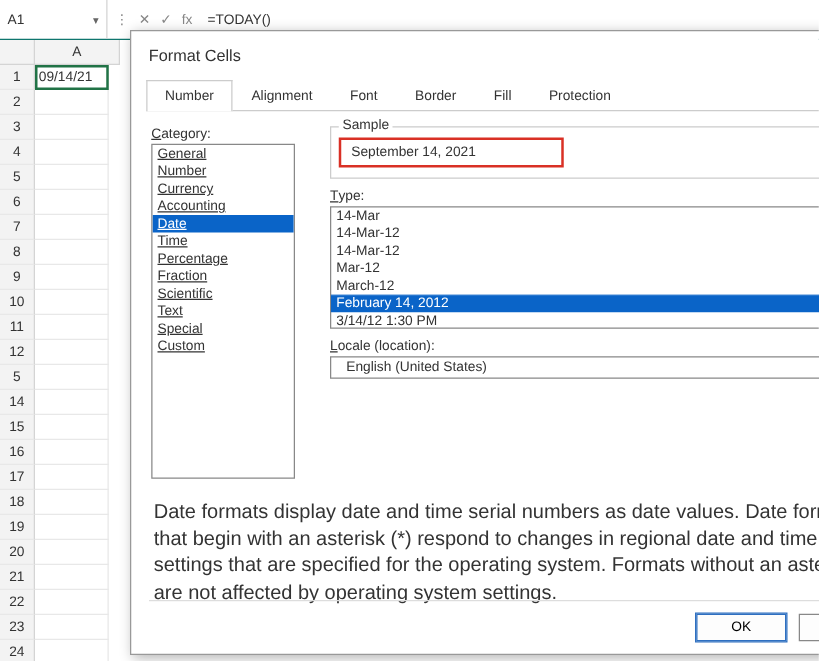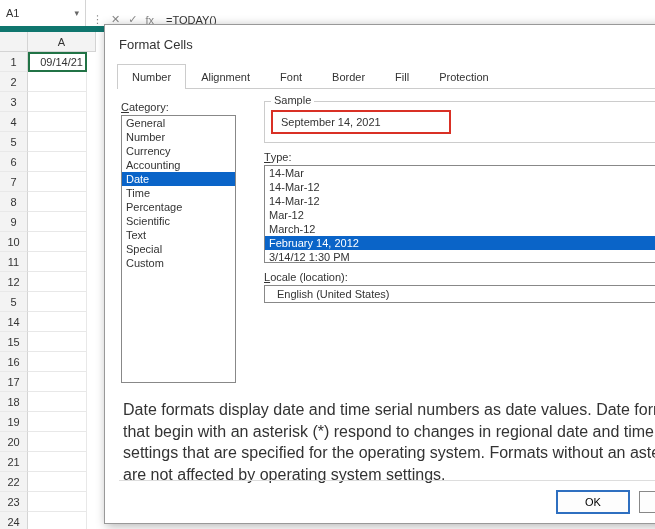--- a/index.html
+++ b/index.html
@@ -1,52 +1,52 @@
 <!DOCTYPE html>
 <html><head>
 <meta charset="utf-8">
 <style>
 * { box-sizing: border-box; margin: 0; padding: 0; }
 body { font-family: "Segoe UI", Tahoma, sans-serif; font-size: 11px; background: #fff; width: 655px; height: 529px; overflow: hidden; position: relative; color: #333; }
 
-.formula-bar { display: flex; align-items: flex-end; border-bottom: 6px solid #0f766e; height: 32px; }
+.formula-bar { display: flex; align-items: center; border-bottom: 1px solid #0f766e; height: 32px; }
 .name-box { width: 86px; border-right: 1px solid #d4d4d4; display: flex; align-items: center; padding: 0 6px; height: 100%; }
 .name-box-text { flex: 1; }
 .name-box .chev { color: #666; font-size: 9px; }
 .fx-controls { display: flex; align-items: center; padding: 0 6px; gap: 8px; }
 .fx-controls span { color: #888; font-size: 11px; }
 .fx-label { color: #555; }
 .formula-text { padding-left: 6px; }
 
 .sheet { position: relative; }
 .col-headers { display: flex; height: 20px; }
 .corner { width: 28px; border-right: 1px solid #d4d4d4; border-bottom: 1px solid #d4d4d4; background: #f3f3f3; }
 .col-h { width: 68px; text-align: center; line-height: 20px; border-right: 1px solid #d4d4d4; border-bottom: 1px solid #d4d4d4; background: #f3f3f3; }
 .row { display: flex; height: 20px; }
 .row-h { width: 28px; text-align: center; line-height: 20px; border-right: 1px solid #d4d4d4; border-bottom: 1px solid #e8e8e8; background: #f3f3f3; }
-.cell { width: 59px; border-right: 1px solid #e8e8e8; border-bottom: 1px solid #e8e8e8; line-height: 20px; padding: 0 3px; text-align: right; }
+.cell { width: 59px; border-right: 1px solid #e8e8e8; border-bottom: 1px solid #e8e8e8; line-height: 20px; padding: 0 3px; text-align: left; }
 .cell.selected { outline: 2px solid #217346; outline-offset: -2px; }
 
 .dialog { position: absolute; left: 104px; top: 24px; width: 622px; height: 500px; background: #fff; border: 1px solid #999; box-shadow: 2px 2px 10px rgba(0,0,0,0.3); }
 .dlg-title { display: flex; align-items: center; padding: 10px 14px 6px; font-size: 13px; }
 .dlg-title-text { flex: 1; }
 .dlg-title .help { margin-right: 14px; color: #555; font-size: 14px; }
 .dlg-title .close { color: #333; font-size: 15px; }
 
 .tabs { display: flex; border-bottom: 1px solid #ccc; margin: 4px 12px 0; }
 .tab { padding: 6px 14px; font-size: 11px; border: 1px solid transparent; border-bottom: none; position: relative; top: 1px; }
 .tab.active { border-color: #ccc; background: #fff; }
 
 .panel { padding: 12px 16px; display: flex; gap: 28px; }
 .left-col { width: 115px; }
 .label-u { display: block; margin-bottom: 2px; }
 .label-u span { display: inline-block; }
 .label-u .u { text-decoration: underline; }
 .cat-list { border: 1px solid #888; height: 268px; overflow: hidden; }
-.cat-item { padding: 1px 4px; cursor: default; }
+.cat-item { padding: 1px 4px; cursor: default; text-decoration: underline; }
 .cat-item.sel { background: #0a64c8; color: #fff; }
 
 .right-col { flex: 1; }
 .sample-frame { border: 1px solid #ccc; padding: 8px 4px 8px 6px; margin-bottom: 8px; position: relative; }
 .sample-frame .sample-label { position: absolute; top: -8px; left: 6px; background: #fff; padding: 0 3px; }
 .sample-value { border: 2px solid #d93025; padding: 4px 8px; display: inline-block; min-width: 180px; }
 .type-list { border: 1px solid #888; height: 98px; overflow-y: scroll; margin-bottom: 8px; }
 .type-item { padding: 0 4px; line-height: 14px; }
 .type-item.sel { background: #0a64c8; color: #fff; }
 .locale-sel { width: 100%; border: 1px solid #888; padding: 2px 12px; font: inherit; background: #fff; display: flex; justify-content: space-between; align-items: center; }
@@ -203,20 +203,21 @@
     <div class="left-col">
       <label class="label-u"><span class="u">C</span><span>ategory:</span></label>
       <div class="cat-list" id="cat-list">
           <div class="cat-item">General</div>
           <div class="cat-item">Number</div>
           <div class="cat-item">Currency</div>
           <div class="cat-item">Accounting</div>
           <div class="cat-item sel">Date</div>
           <div class="cat-item">Time</div>
           <div class="cat-item">Percentage</div>
+          <div class="cat-item">Fraction</div>
           <div class="cat-item">Scientific</div>
           <div class="cat-item">Text</div>
           <div class="cat-item">Special</div>
           <div class="cat-item">Custom</div>
         </div>
     </div>
     <div class="right-col">
       <div class="sample-frame">
         <span class="sample-label">Sample</span>
         <div class="sample-value">September 14, 2021</div>

